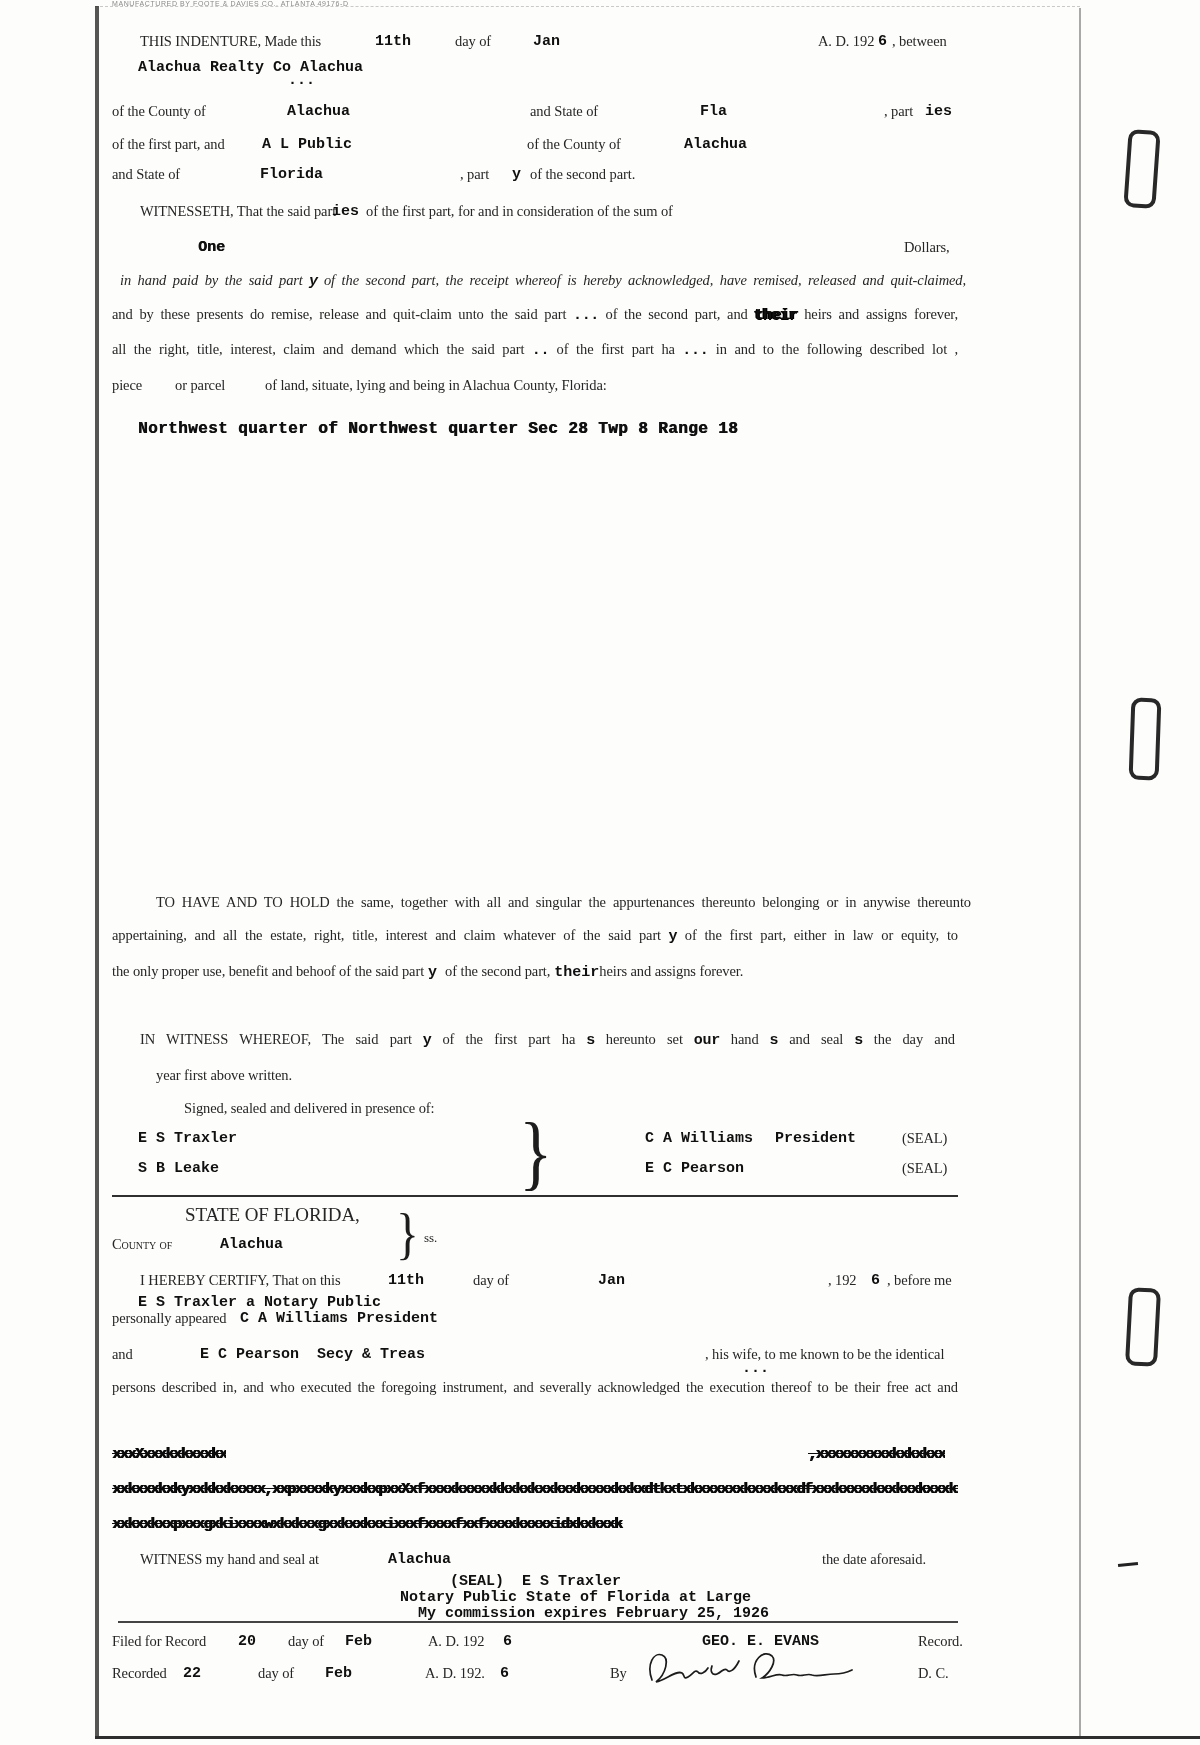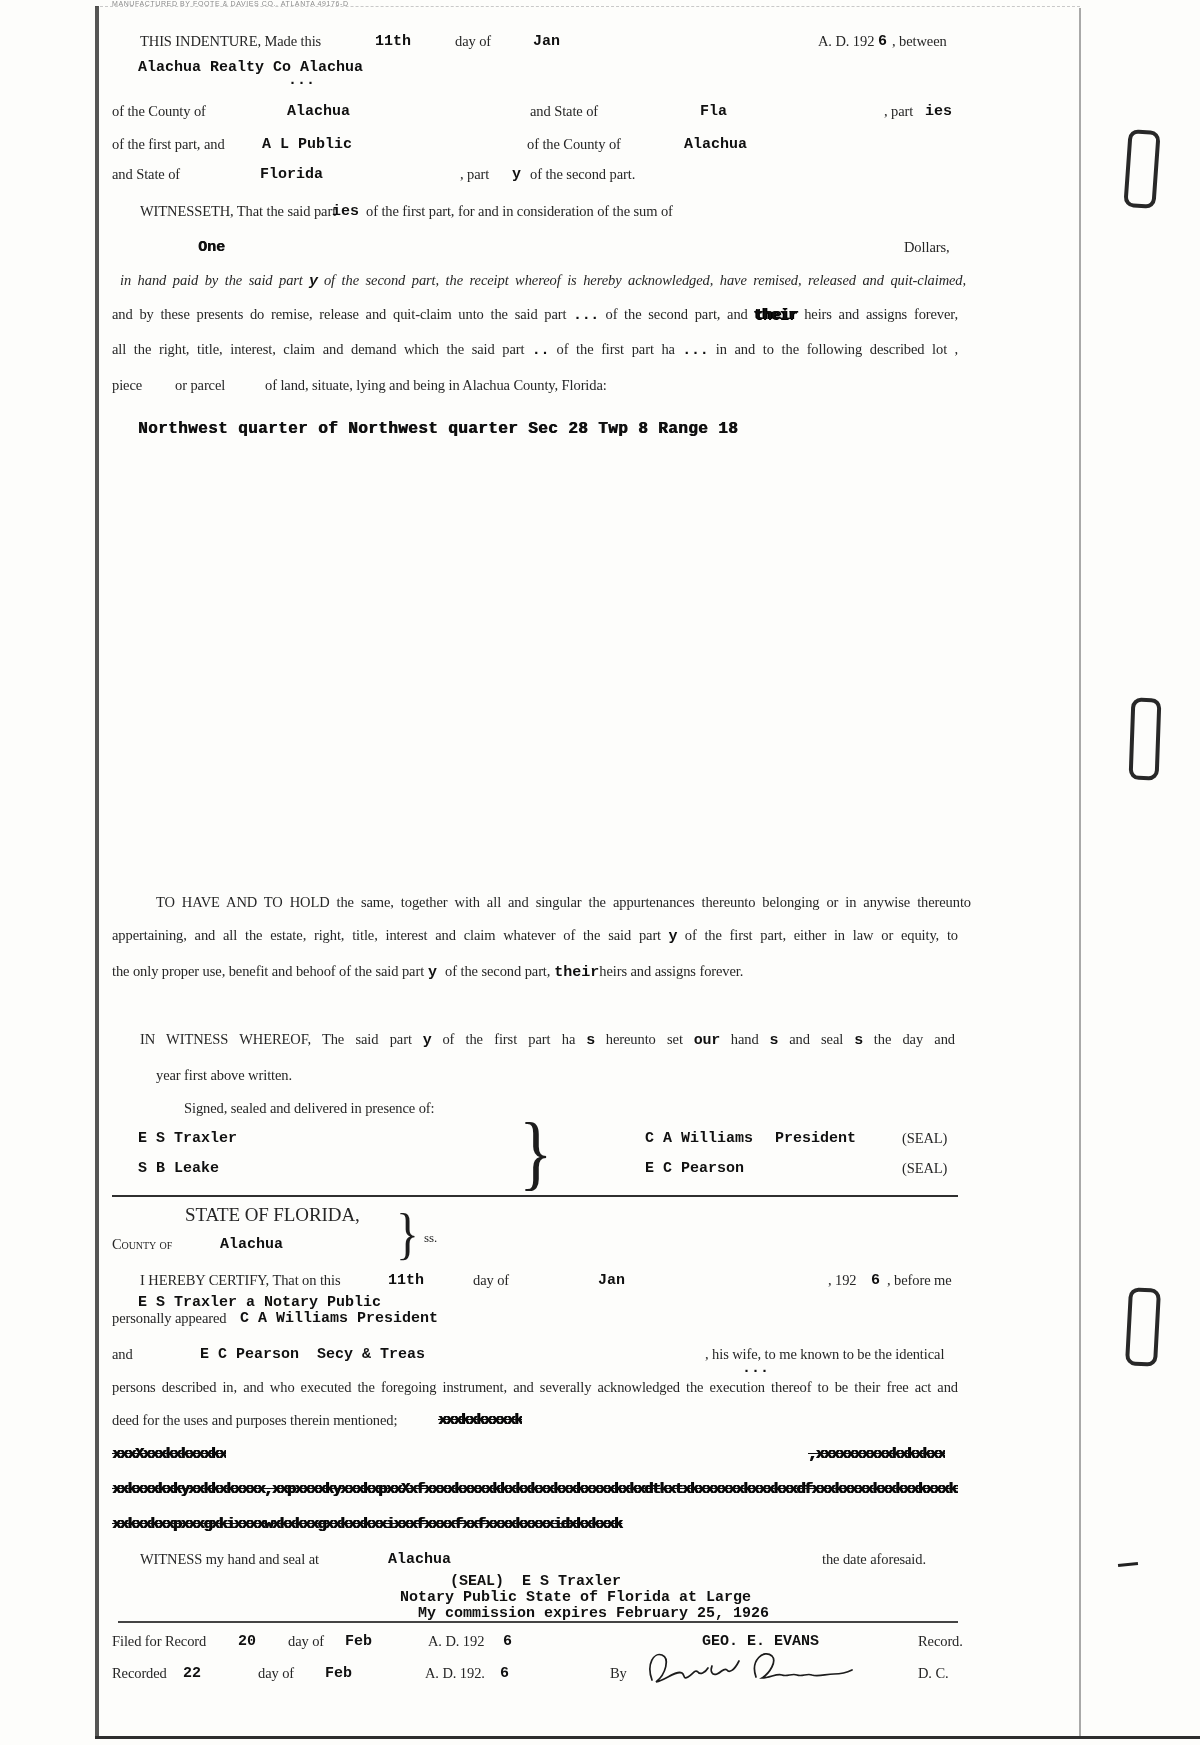--- a/index.html
+++ b/index.html
@@ -196,24 +196,20 @@
     <span class="f abs" style="left:0">and</span>
     <span class="t abs" style="left:88px">E C Pearson  Secy &amp; Treas</span>
     <span class="f abs" style="left:593px">, his wife, to me known to be the identical</span>
   </div>
   <div class="line" style="left:742px;top:1358px;">
     <span class="t">...</span>
   </div>
   <div class="fj" style="left:112px;top:1379px;width:846px;">
     <span class="f">persons described in, and who executed the foregoing instrument, and severally acknowledged the execution thereof to be their free act and</span>
   </div>
-  <div class="line" style="left:112px;top:1412px;width:846px;">
-    <span class="f abs" style="left:0">deed for the uses and purposes therein mentioned;</span>
-    <span class="xl abs" style="left:326px">xxxkxkxxxxk</span>
-  </div>
   <div class="line" style="left:112px;top:1446px;width:846px;">
     <span class="xl abs" style="left:0">xxxXxxxkxkxxxkx</span>
     <span class="xl abs" style="left:696px">,xxxxxxxxxxkxkxkxx</span>
   </div>
   <div class="line" style="left:112px;top:1481px;">
     <span class="xl" style="width:846px">xxkxxxkxkyxxkkxkxxxx,xxpxxxxkyxxxkxpxxXxfxxxxkxxxxkkxkxkxxkxxkxxxxkxkxdtkxtxkxxxxxxkxxxkxxdfxxxkxxxxkxxkxxkxxxkxxkxxxx</span>
   </div>
   <div class="line" style="left:112px;top:1516px;">
     <span class="xl" style="width:520px">xxkxxkxxpxxxgxkixxxxwxkxkxxgxxkxxkxxixxxfxxxxfxxfxxxxkxxxxidxkxkxxk</span>
   </div>

